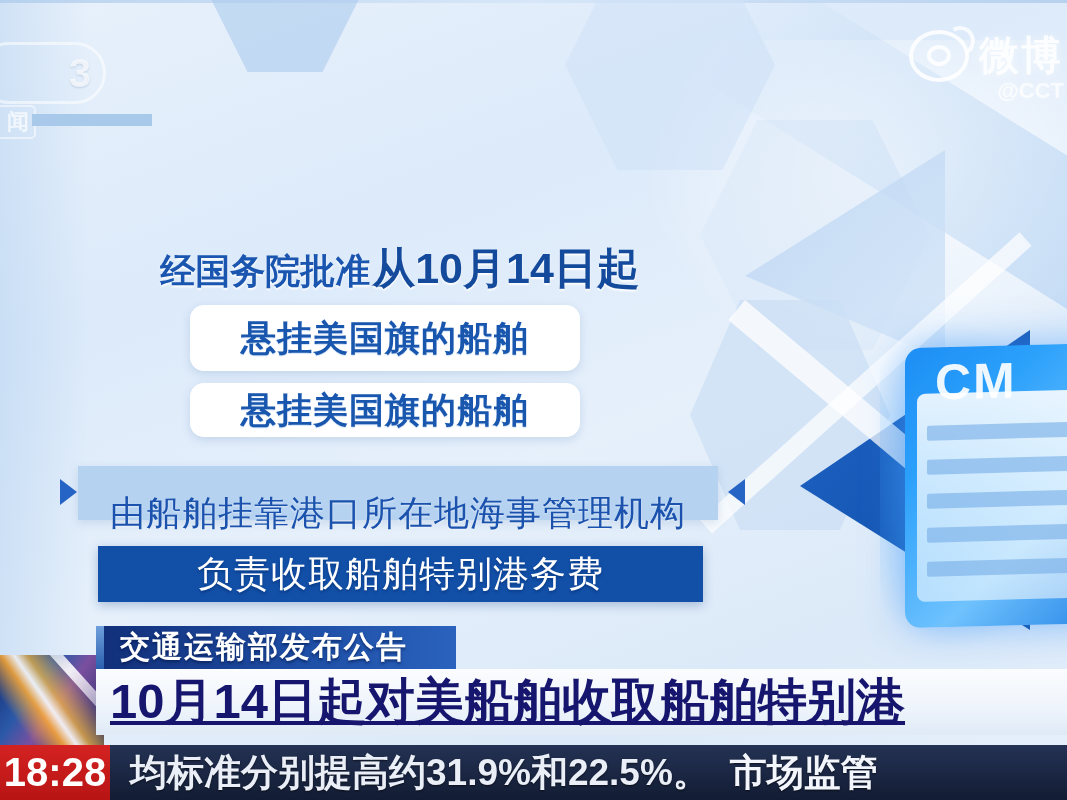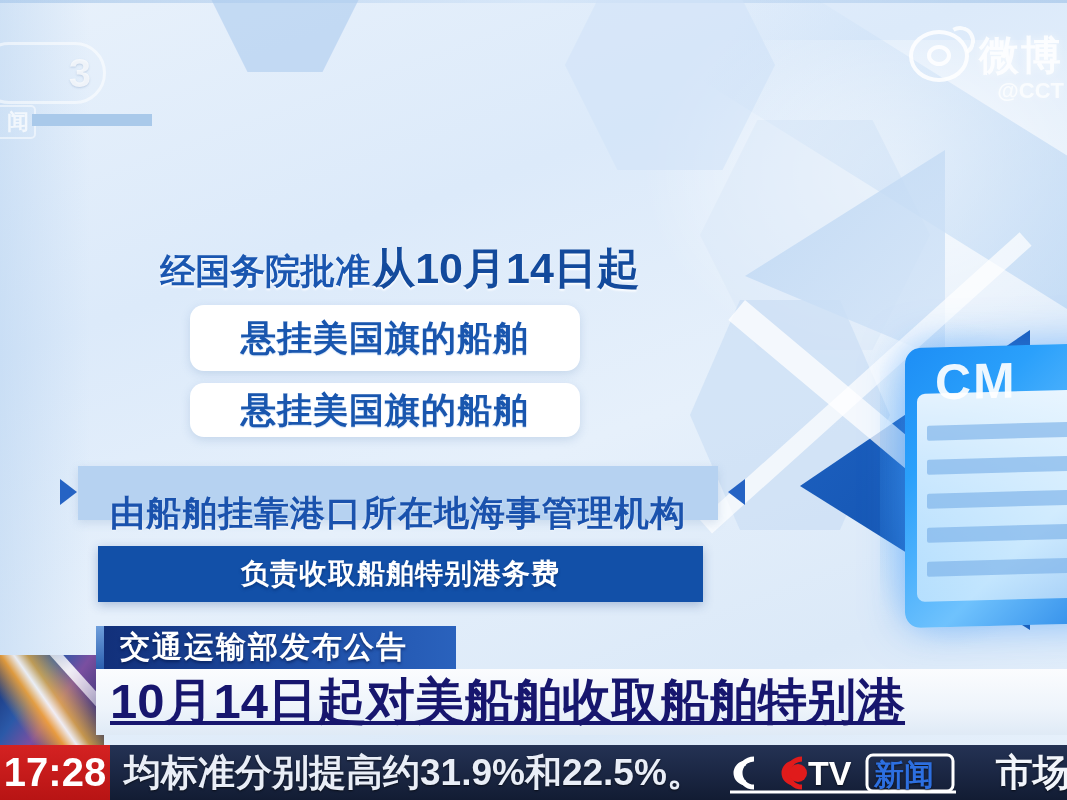--- a/index.html
+++ b/index.html
@@ -204,40 +204,40 @@
   #pill-flag  { left:190px; top:305px; width:390px; height:66px; }
   #pill-built { left:190px; top:383px; width:390px; height:54px; }
 
   .light-band {
     position:absolute; left:78px; top:466px; width:640px; height:54px;
     background:#b6d2f1;
     display:flex; align-items:center; justify-content:center;
     box-shadow:0 3px 9px rgba(90,130,180,.2);
   }
   .light-band span {
-    font-size:35px; font-weight:bold; color:#1a52ad;
+    font-size:35px; font-weight:normal; color:#1a52ad;
     letter-spacing:1px;
     text-shadow:0 1px 2px rgba(255,255,255,.55);
     margin-top:40px;
   }
   .arrow-mark {
     position:absolute; top:479px; width:0; height:0;
     border-top:13px solid transparent; border-bottom:13px solid transparent;
   }
   #arrow-left  { left:60px; border-left:17px solid #2563c4; }
   #arrow-right { left:728px; border-right:17px solid #2563c4; }
 
   .dark-band {
     position:absolute; left:98px; top:546px; width:605px; height:56px;
     background:#1250a8;
     display:flex; align-items:center; justify-content:center;
     box-shadow:0 3px 10px rgba(30,70,140,.3);
   }
   .dark-band span {
-    font-size:28px; font-weight:bold; color:#ffffff;
+    font-size:36px; font-weight:normal; color:#ffffff;
     letter-spacing:1px;
     text-shadow:0 2px 3px rgba(0,35,95,.5);
   }
 
   
   .lt-kicker {
     position:absolute; left:104px; top:626px; width:352px; height:43px;
     background:linear-gradient(90deg,#12307a 0%, #1e4ea5 55%, #2a62bd 100%);
     display:flex; align-items:center; padding-left:16px; box-sizing:border-box;
   }
@@ -284,21 +284,21 @@
     width:110px; height:55px; flex:0 0 110px;
     background:linear-gradient(180deg,#d42222 0%, #b81414 100%);
     display:flex; align-items:center; justify-content:center;
     color:#ffffff; font-size:40px; font-weight:bold; letter-spacing:0px;
   }
   .ticker-text {
     flex:1; padding-left:14px;
     color:#e9eef7; font-size:37px; font-weight:bold;
     white-space:nowrap; overflow:hidden;
     text-shadow:0 1px 2px rgba(0,0,0,.6);
-    display:flex; align-items:center; gap:20px;
+    display:flex; align-items:center; gap:20px;margin-left:6px;
   }
   .cctv-logo {
     display:inline-flex; align-items:center; gap:0px;
     flex:0 0 auto;
   }
   .cctv-svg { display:block; }
   .ticker-tail { color:#f2f5fb; font-size:37px; font-weight:bold; }
 </style>
 </head>
 <body>
@@ -373,34 +373,21 @@
   <div class="lt-kicker-edge"></div>
   <div class="lt-kicker">
     <span>交通运输部发布公告</span>
   </div>
   <div class="lt-headline">
     <span>10月14日起对美船舶收取船舶特别港</span>
   </div>
 
   <div class="ticker">
     <div class="ticker-time">
-      <span>17:28</span>
+      <span>18:28</span>
     </div>
     <div class="ticker-text">
       <span>均标准分别提高约31.9%和22.5%。</span>
-      <span class="cctv-logo">
-        <svg class="cctv-svg" width="252" height="44" viewBox="0 0 252 44">
-          <path d="M30 8 A14 14 0 1 0 30 36" fill="none" stroke="#ffffff" stroke-width="5"></path>
-          <path d="M22 12 A10 10 0 1 0 22 32" fill="none" stroke="#ffffff" stroke-width="5"></path>
-          <path d="M78 8 A14 14 0 1 0 78 36" fill="none" stroke="#e01b1b" stroke-width="5"></path>
-          <path d="M70 12 A10 10 0 1 0 70 32" fill="none" stroke="#e01b1b" stroke-width="5"></path>
-          <circle cx="74" cy="22" r="9" fill="#e01b1b"></circle>
-          <text x="84" y="34" font-family="Liberation Sans, sans-serif" font-size="34" font-weight="bold" fill="#ffffff">TV</text>
-          <rect x="143" y="4" width="86" height="36" rx="6" ry="6" fill="none" stroke="#ffffff" stroke-width="3"></rect>
-          <text x="150" y="34" font-family="Liberation Sans, sans-serif" font-size="30" font-weight="bold" fill="#2d6fe0">新闻</text>
-          <line x1="6" y1="41" x2="232" y2="41" stroke="#ffffff" stroke-width="3"></line>
-        </svg>
-      </span>
       <span class="ticker-tail">市场监管</span>
     </div>
   </div>
 
 </div>
 
 </body></html>

